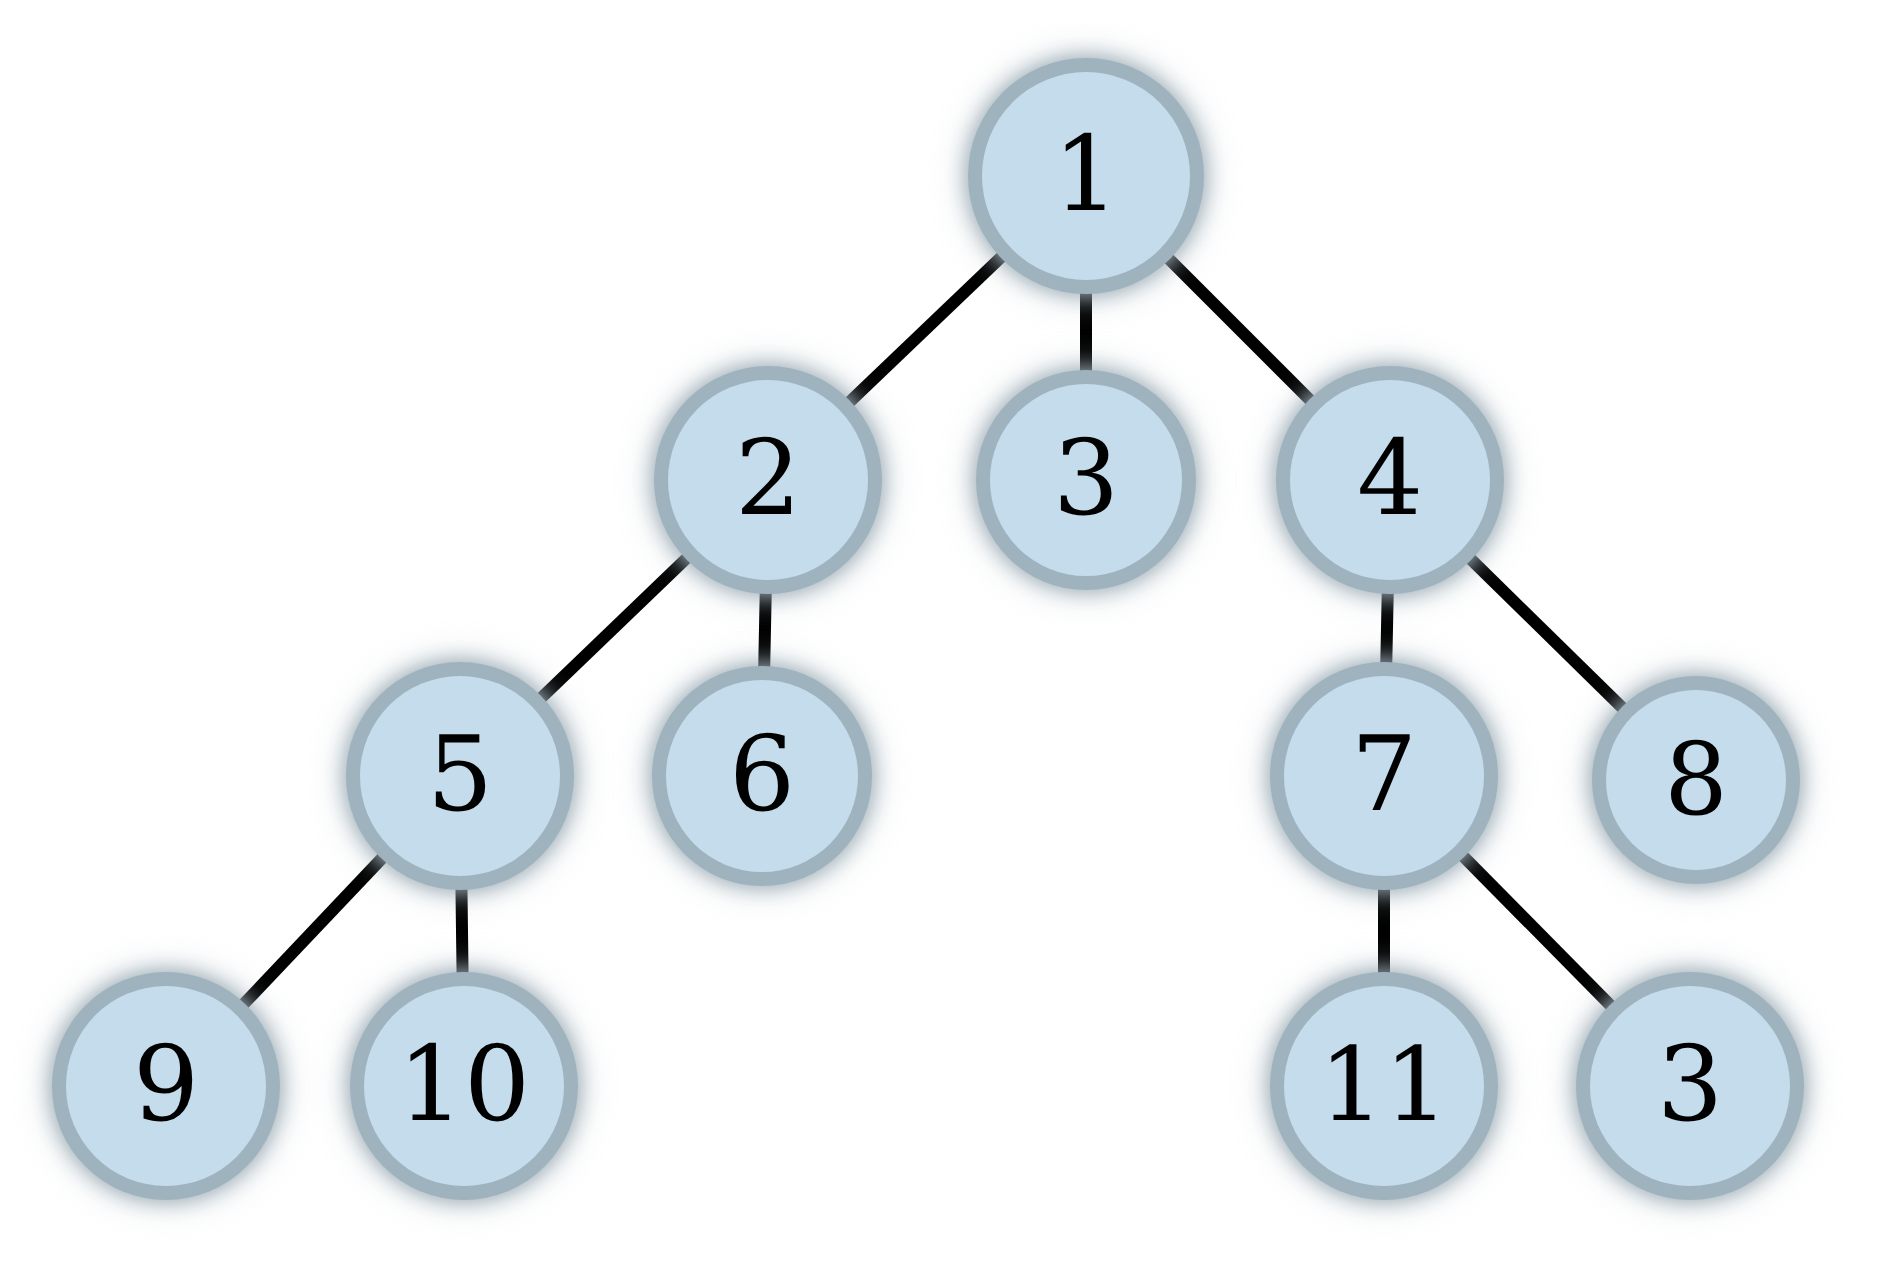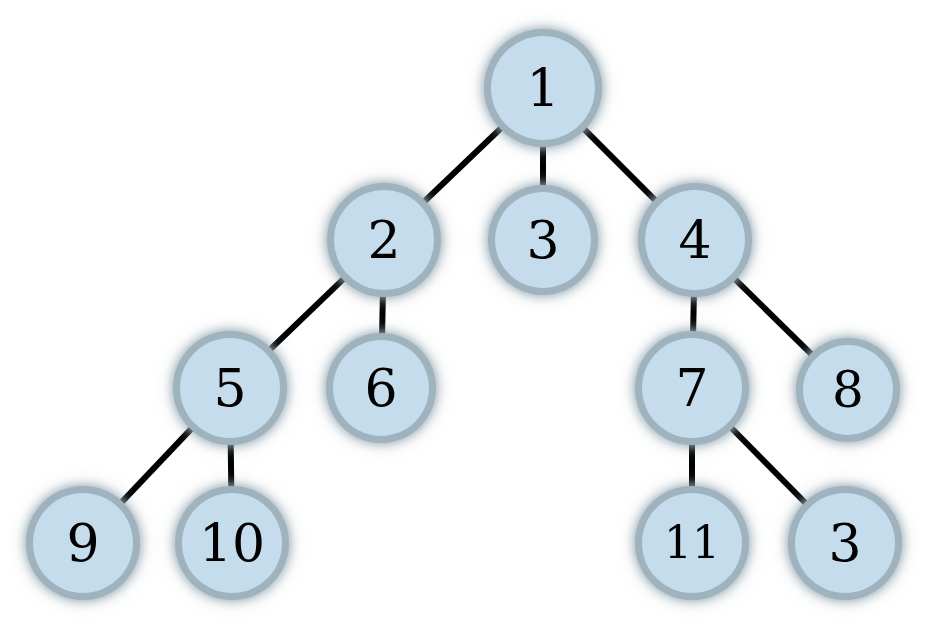--- a/index.html
+++ b/index.html
@@ -91,20 +91,20 @@
       <div class="tree-node" style="left: 803px; top: 345px; width: 90px; height: 90px; background: rgb(197, 220, 236);">
         <span class="node-label" style="font-size: 50px; color: rgb(0, 0, 0);">8</span>
       </div>
       <div class="tree-node" style="left: 33px; top: 493px; width: 100px; height: 100px; background: rgb(197, 220, 236);">
         <span class="node-label" style="font-size: 52px; color: rgb(0, 0, 0);">9</span>
       </div>
       <div class="tree-node" style="left: 182px; top: 493px; width: 100px; height: 100px; background: rgb(197, 220, 236);">
         <span class="node-label" style="font-size: 52px; color: rgb(0, 0, 0);">10</span>
       </div>
       <div class="tree-node" style="left: 642px; top: 493px; width: 100px; height: 100px; background: rgb(197, 220, 236);">
-        <span class="node-label" style="font-size: 44px; color: rgb(0, 0, 0);">11</span>
+        <span class="node-label" style="font-size: 51px; color: rgb(0, 0, 0);">11</span>
       </div>
       <div class="tree-node" style="left: 795px; top: 493px; width: 100px; height: 100px; background: rgb(197, 220, 236);">
         <span class="node-label" style="font-size: 52px; color: rgb(0, 0, 0);">3</span>
       </div>
     </div>
 
 </div>
 
 </body></html>

